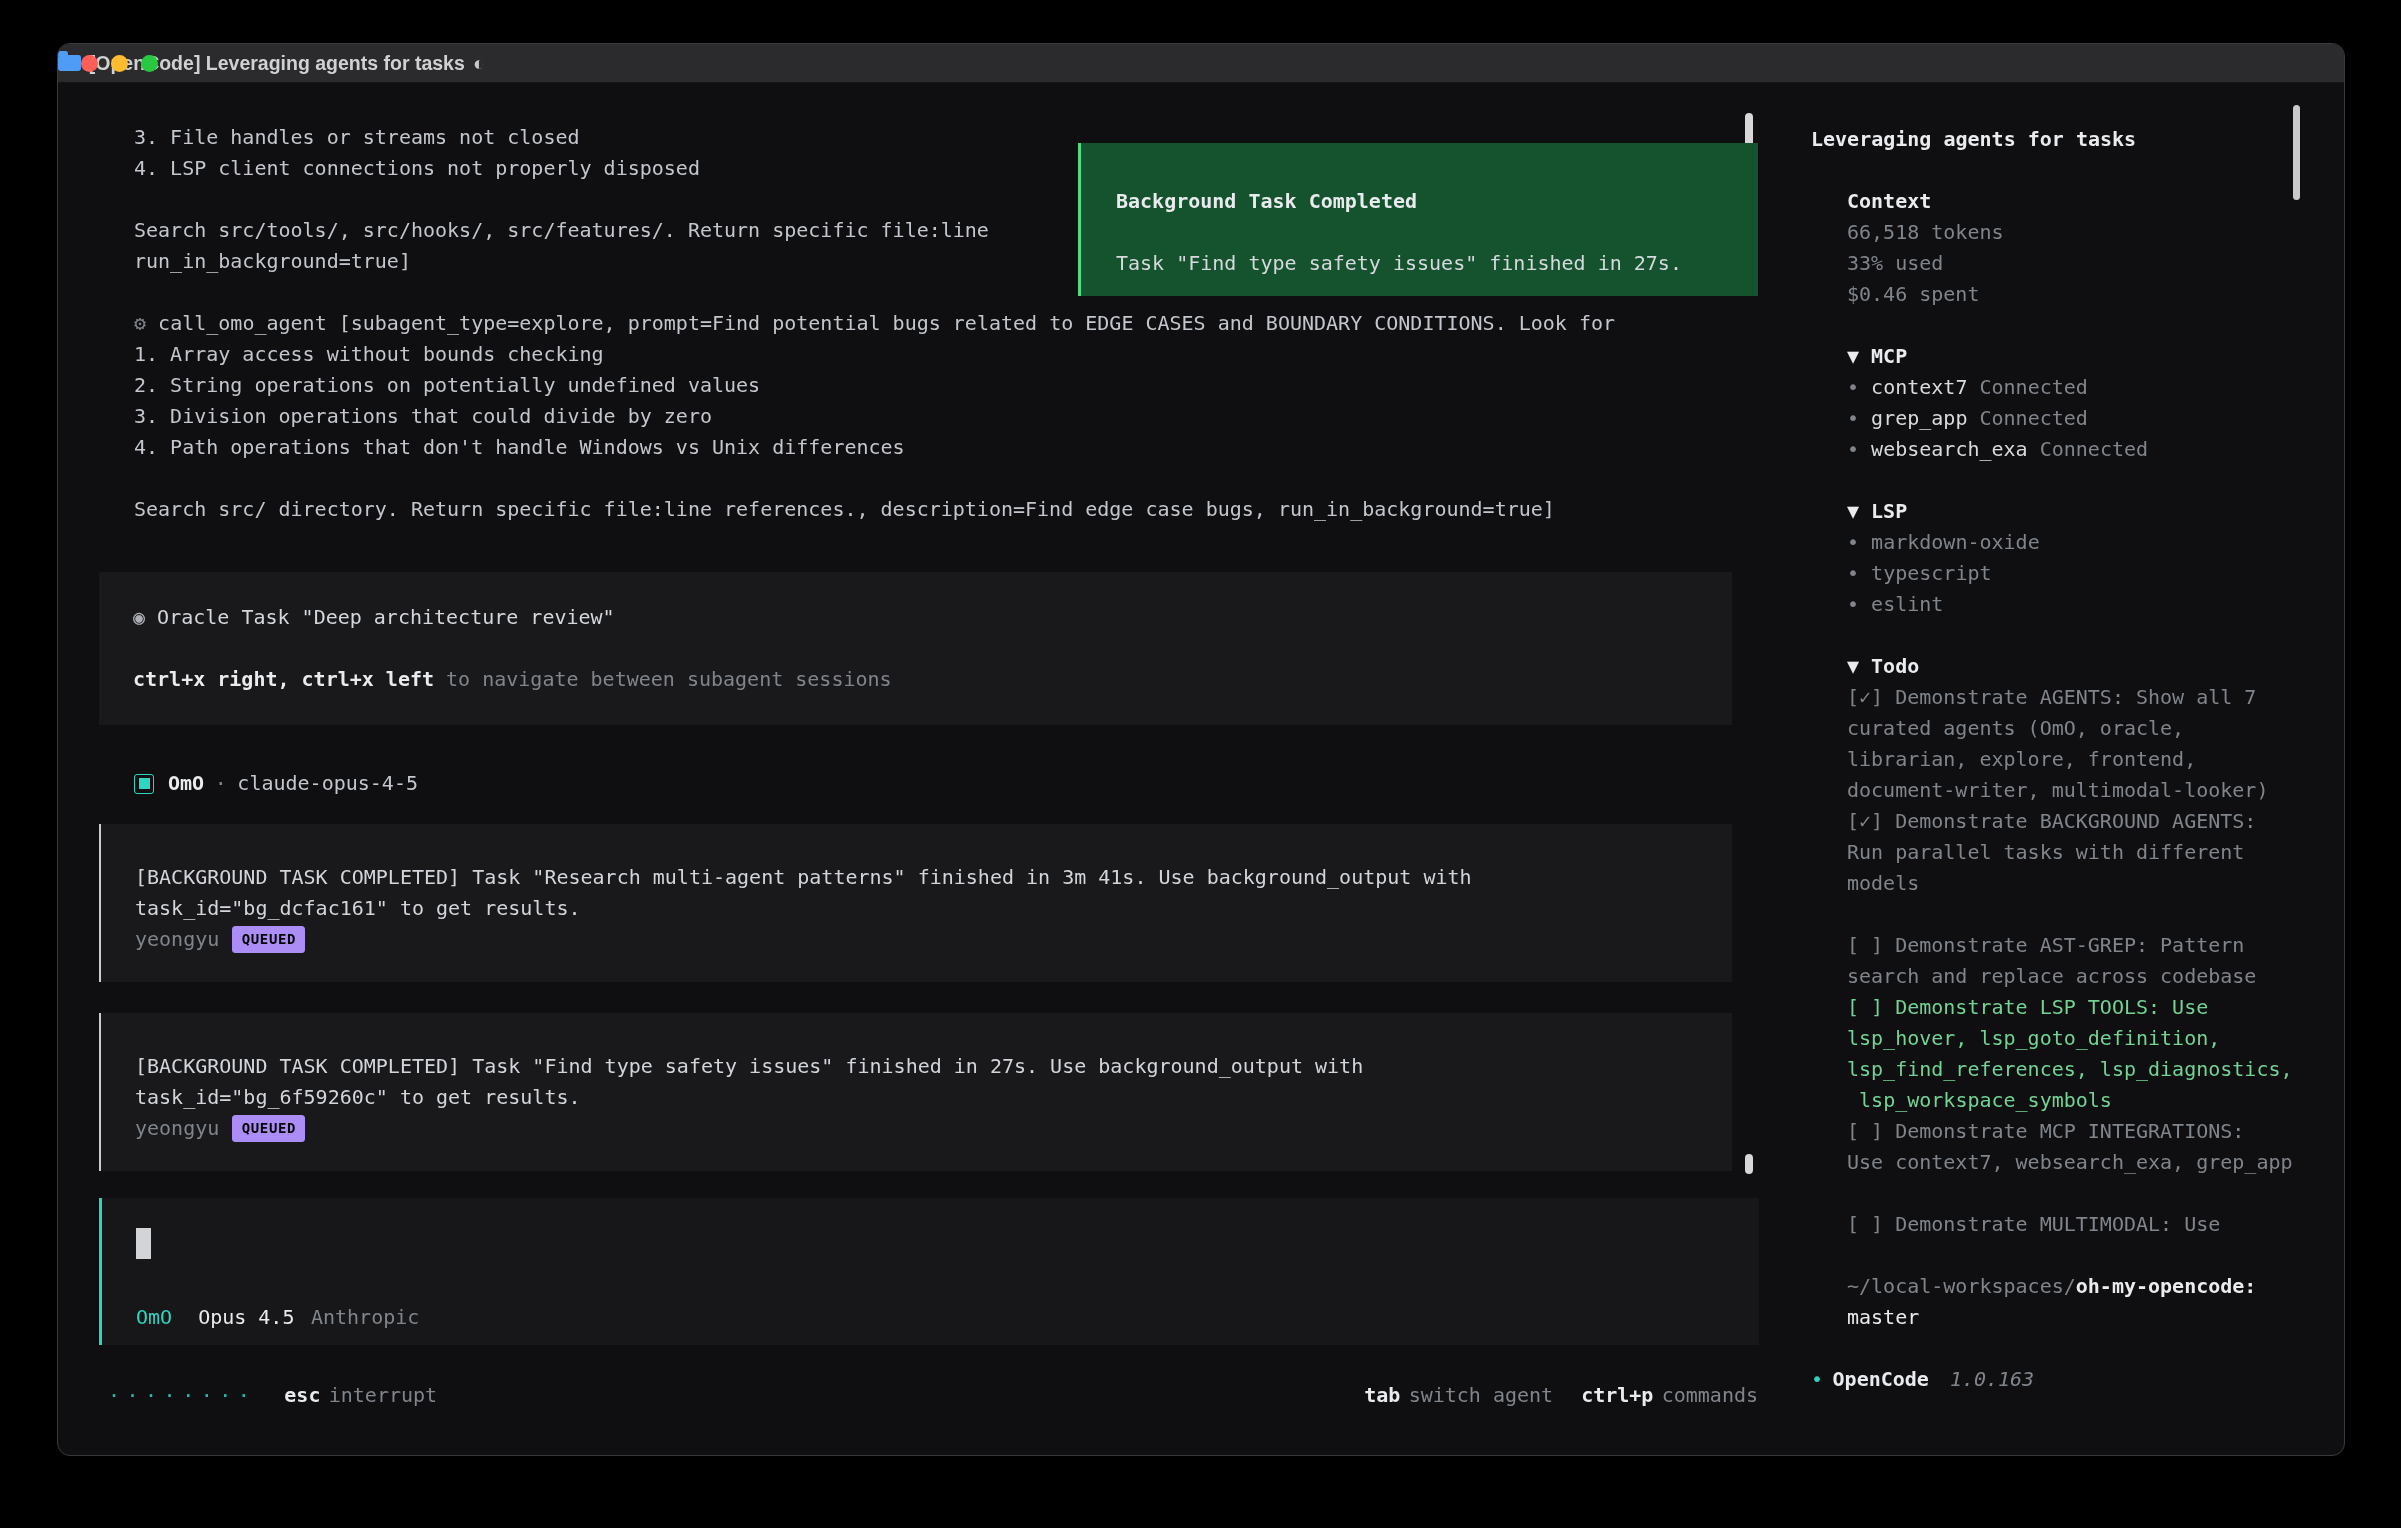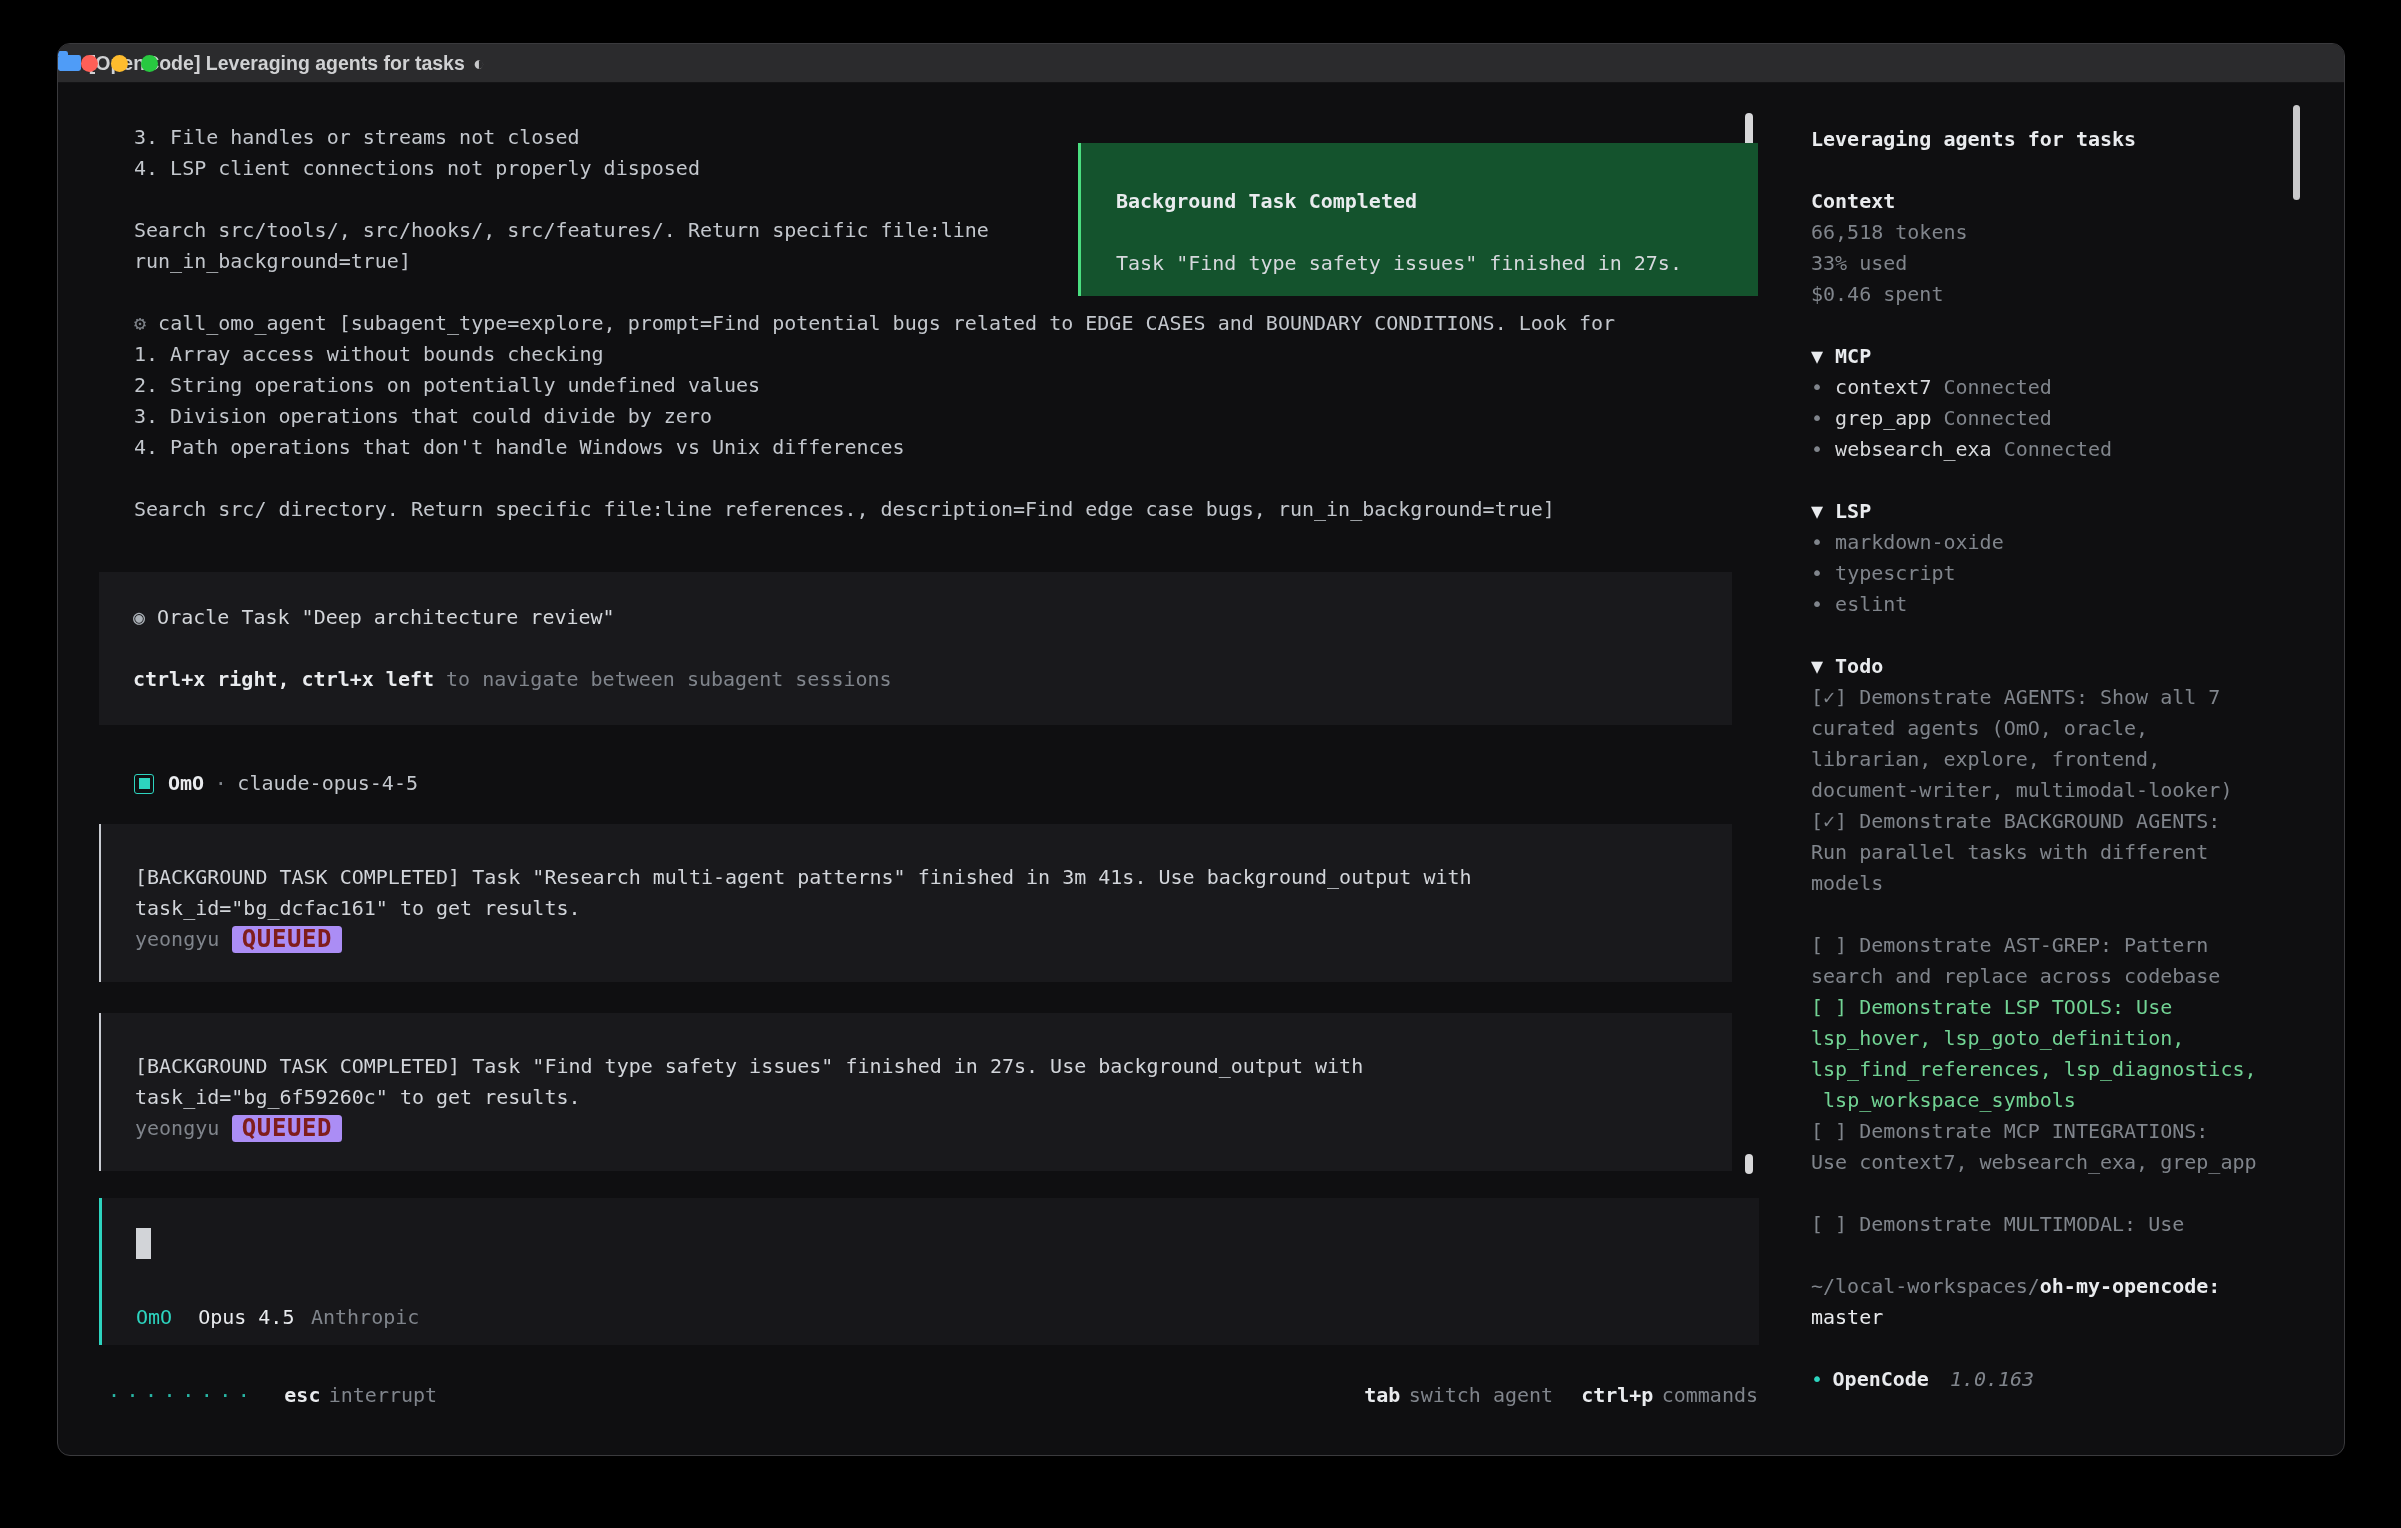--- a/index.html
+++ b/index.html
@@ -78,22 +78,22 @@
 
   .msg{
     margin-left:41px; width:1633px; height:158px;
     background:var(--panel-bg); border-left:2.4px solid #c9ccd2;
     padding:38px 34px 26px;
   }
   .msg.first{ margin-top:25px; } .msg.second{ margin-top:31px; }
   .msg .m-line{ color:#d2d5da; white-space:pre; }
   .msg .m-meta{ color:var(--dim); display:flex; align-items:center; }
   .badge{
-    display:inline-block; background:var(--purple); color:#7f1d1d; font-weight:bold;
-    font-size:24px; line-height:23.6px; padding:1.8px 9.5px; border-radius:3.5px; margin-left:13px; letter-spacing:0.6px;
+    display:inline-block; background:var(--purple); color:#000000; font-weight:bold;
+    font-size:14px; line-height:23.6px; padding:1.8px 9.5px; border-radius:3.5px; margin-left:13px; letter-spacing:0.6px;
   }
 
   .input-box{
     margin:27px 0 0 41px; width:1660px; height:147px;
     background:#17171a; border-left:3px solid var(--teal);
     padding:29.5px 34px 11.8px; display:flex; flex-direction:column; justify-content:space-between;
   }
   .cursor-block{ width:15.4px; height:31px; background:#d2d4d8; }
   .input-meta{ display:flex; align-items:center; }
   .input-agent{ color:var(--teal); }
@@ -110,21 +110,21 @@
   .key-label{ color:var(--dim); margin-left:8.3px; }
   .sb-group{ display:flex; align-items:center; margin-left:28px; }
 
   .scroll-thumb{ position:absolute; background:#d7d7d9; border-radius:4.1px; width:8.3px; }
   .main-thumb-top{ right:34px; top:29.5px; height:59px; }
   .main-thumb-bottom{ right:34px; top:1071px; height:20px; }
 
   
   .sb-title{ color:var(--fg-bright); font-weight:bold; margin-bottom:31px; }
   .sb-heading{ color:var(--fg-bright); font-weight:bold; }
-  .sb-block{ margin-bottom:31px; }
+  .sb-block{ margin-bottom:31px;margin-left:36px; }
   .sb-line{ color:var(--dim); white-space:pre; }
   .sb-item{ white-space:pre; }
   .sb-bullet{ color:var(--dim); }
   .sb-name{ color:#d8dadd; }
   .sb-status{ color:var(--dim); }
   .todo-item{ width:467px; white-space:pre-wrap; color:var(--dim); }
   .todo-item.active{ color:var(--todo-green); }
   .todo-item.gap{ margin-top:31px; }
   .ws-path{ color:var(--dim); }
   .ws-repo{ color:var(--fg-bright); font-weight:bold; }

